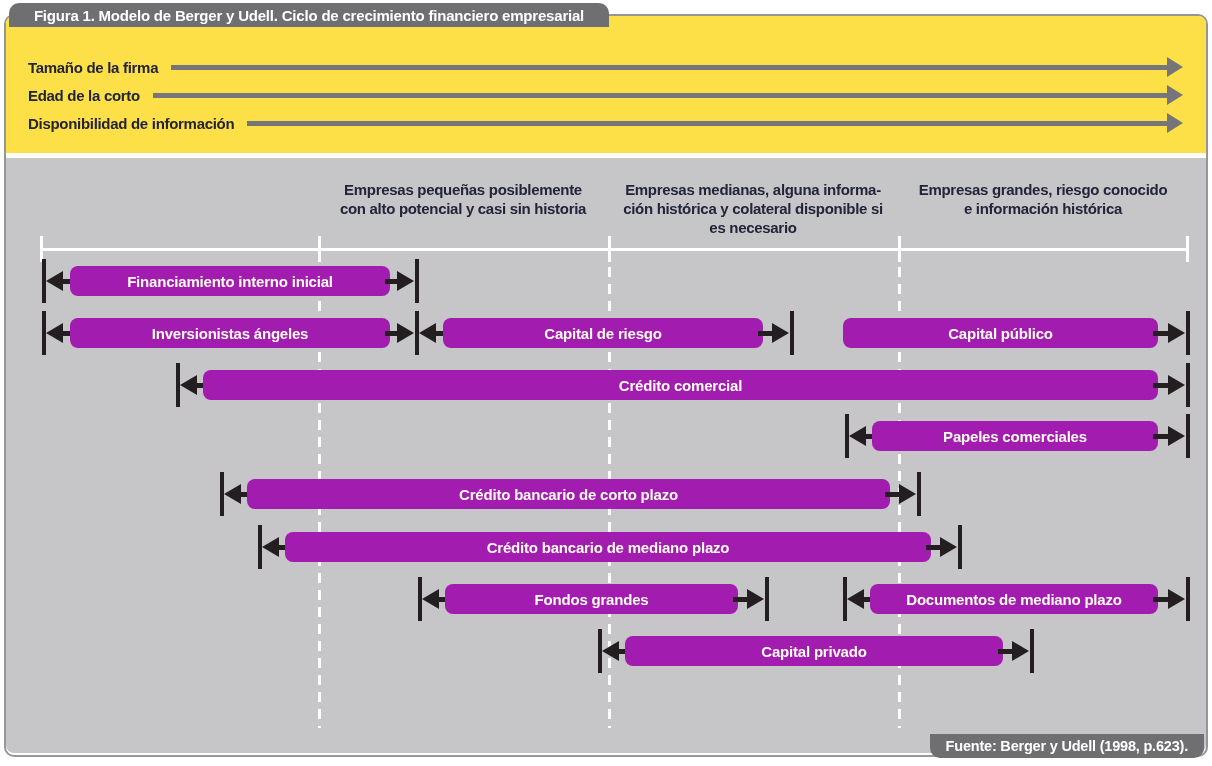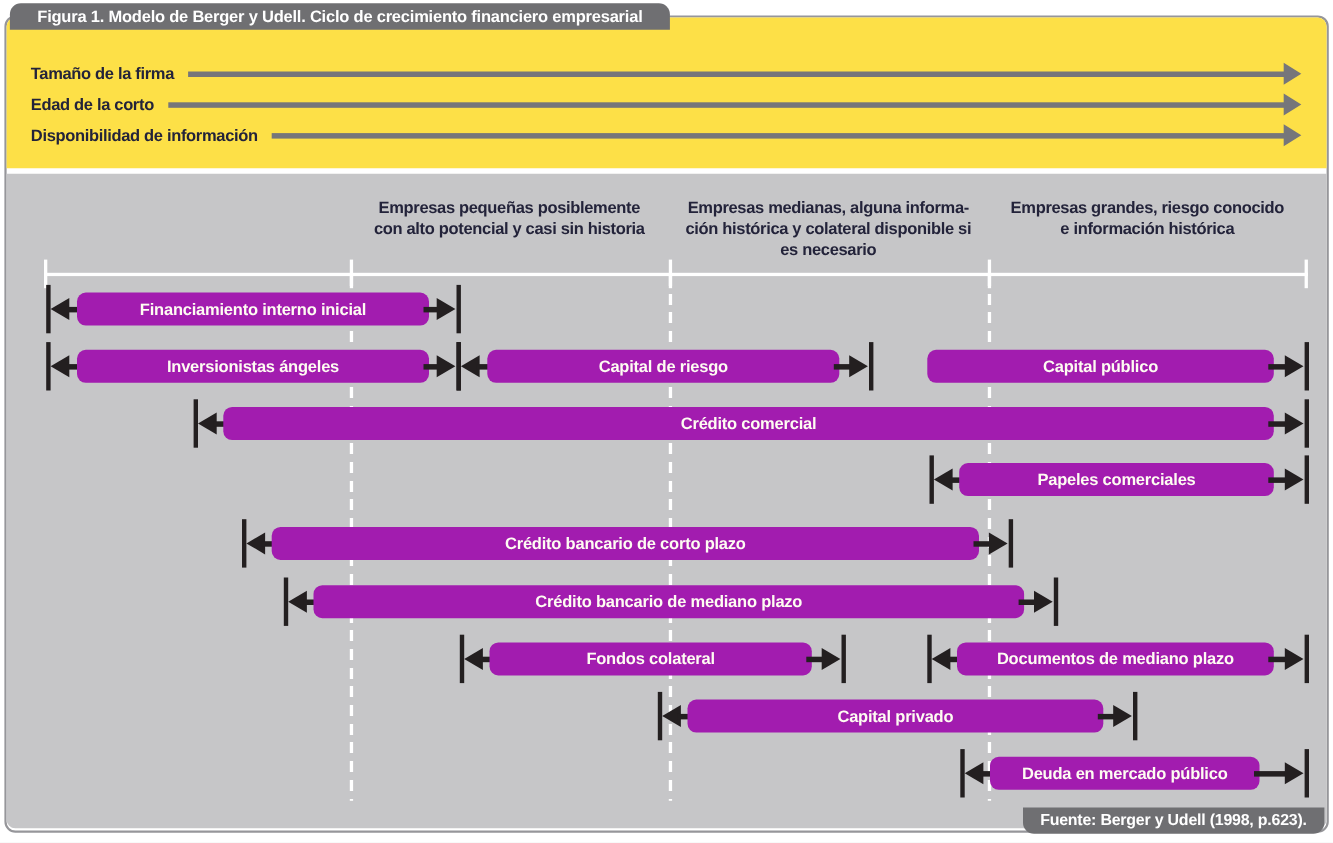--- a/index.html
+++ b/index.html
@@ -189,21 +189,21 @@
         </div>
         <div class="stem" style="left: 668px; width: 18px;"></div>
         <div class="head right" style="left: 682px;"></div>
         <div class="tick" style="left: 700px;"></div>
       </div>
       <div class="bar" style="left: 412px; top: 419px; width: 351px;">
         <div class="tick" style="left: 0px;"></div>
         <div class="head left" style="left: 4px;"></div>
         <div class="stem" style="left: 18px; width: 14px;"></div>
         <div class="box" style="left: 27px; width: 293px;">
-          <span>Fondos colateral</span>
+          <span>Fondos grandes</span>
         </div>
         <div class="stem" style="left: 315px; width: 18px;"></div>
         <div class="head right" style="left: 329px;"></div>
         <div class="tick" style="left: 347px;"></div>
       </div>
       <div class="bar" style="left: 837px; top: 419px; width: 401px; padding-left: 24px;">
         <div class="tick" style="left: 0px;"></div>
         <div class="head left" style="left: 4px;"></div>
         <div class="stem" style="left: 18px; width: 14px;"></div>
         <div class="box" style="left: 27px; width: 288px;">
@@ -216,30 +216,19 @@
       <div class="bar" style="left: 592px; top: 471px; width: 436px;">
         <div class="tick" style="left: 0px;"></div>
         <div class="head left" style="left: 4px;"></div>
         <div class="stem" style="left: 18px; width: 14px;"></div>
         <div class="box" style="left: 27px; width: 378px;">
           <span>Capital privado</span>
         </div>
         <div class="stem" style="left: 400px; width: 18px;"></div>
         <div class="head right" style="left: 414px;"></div>
         <div class="tick" style="left: 432px;"></div>
-      </div>
-      <div class="bar" style="left: 867px; top: 523px; width: 317px;">
-        <div class="tick" style="left: 0px;"></div>
-        <div class="head left" style="left: 4px;"></div>
-        <div class="stem" style="left: 18px; width: 14px;"></div>
-        <div class="box" style="left: 27px; width: 245px;">
-          <span>Deuda en mercado público</span>
-        </div>
-        <div class="stem" style="left: 267px; width: 32px;"></div>
-        <div class="head right" style="left: 295px;"></div>
-        <div class="tick" style="left: 313px;"></div>
       </div>
     </div>
 
   <div class="source-tab">
     <span>Fuente: Berger y Udell (1998, p.623).</span>
   </div>
 </div>
 
 </body></html>

